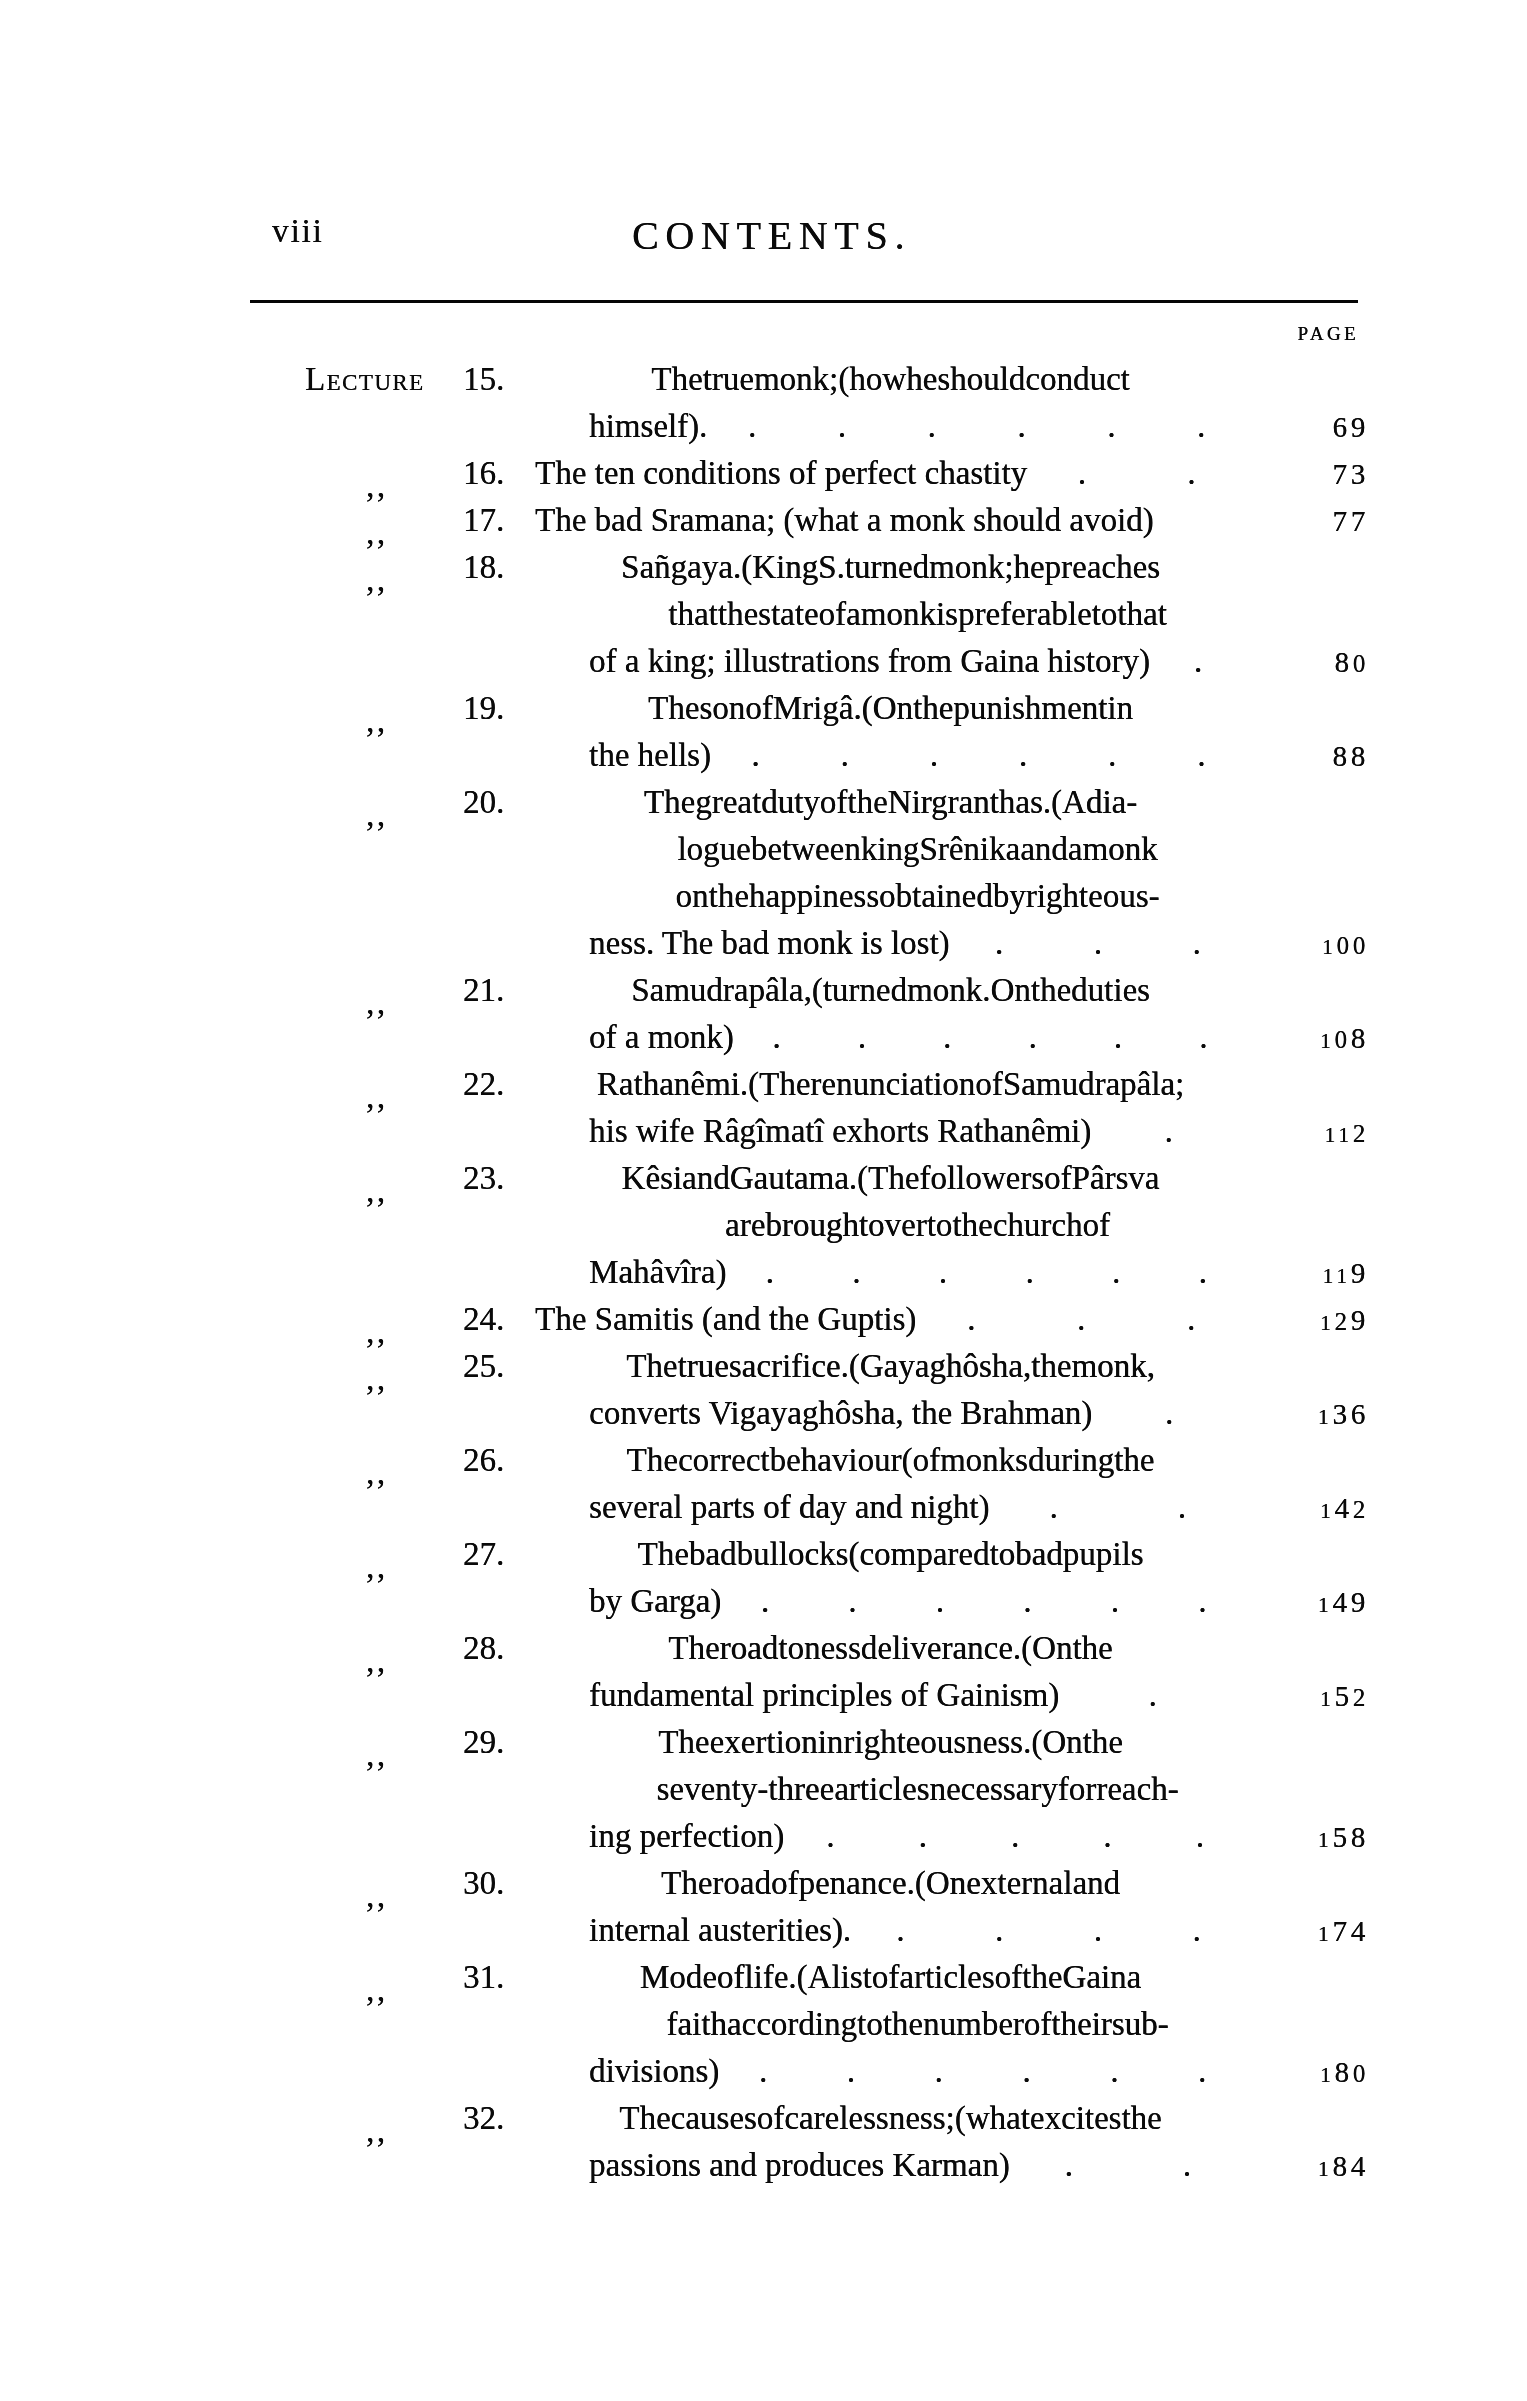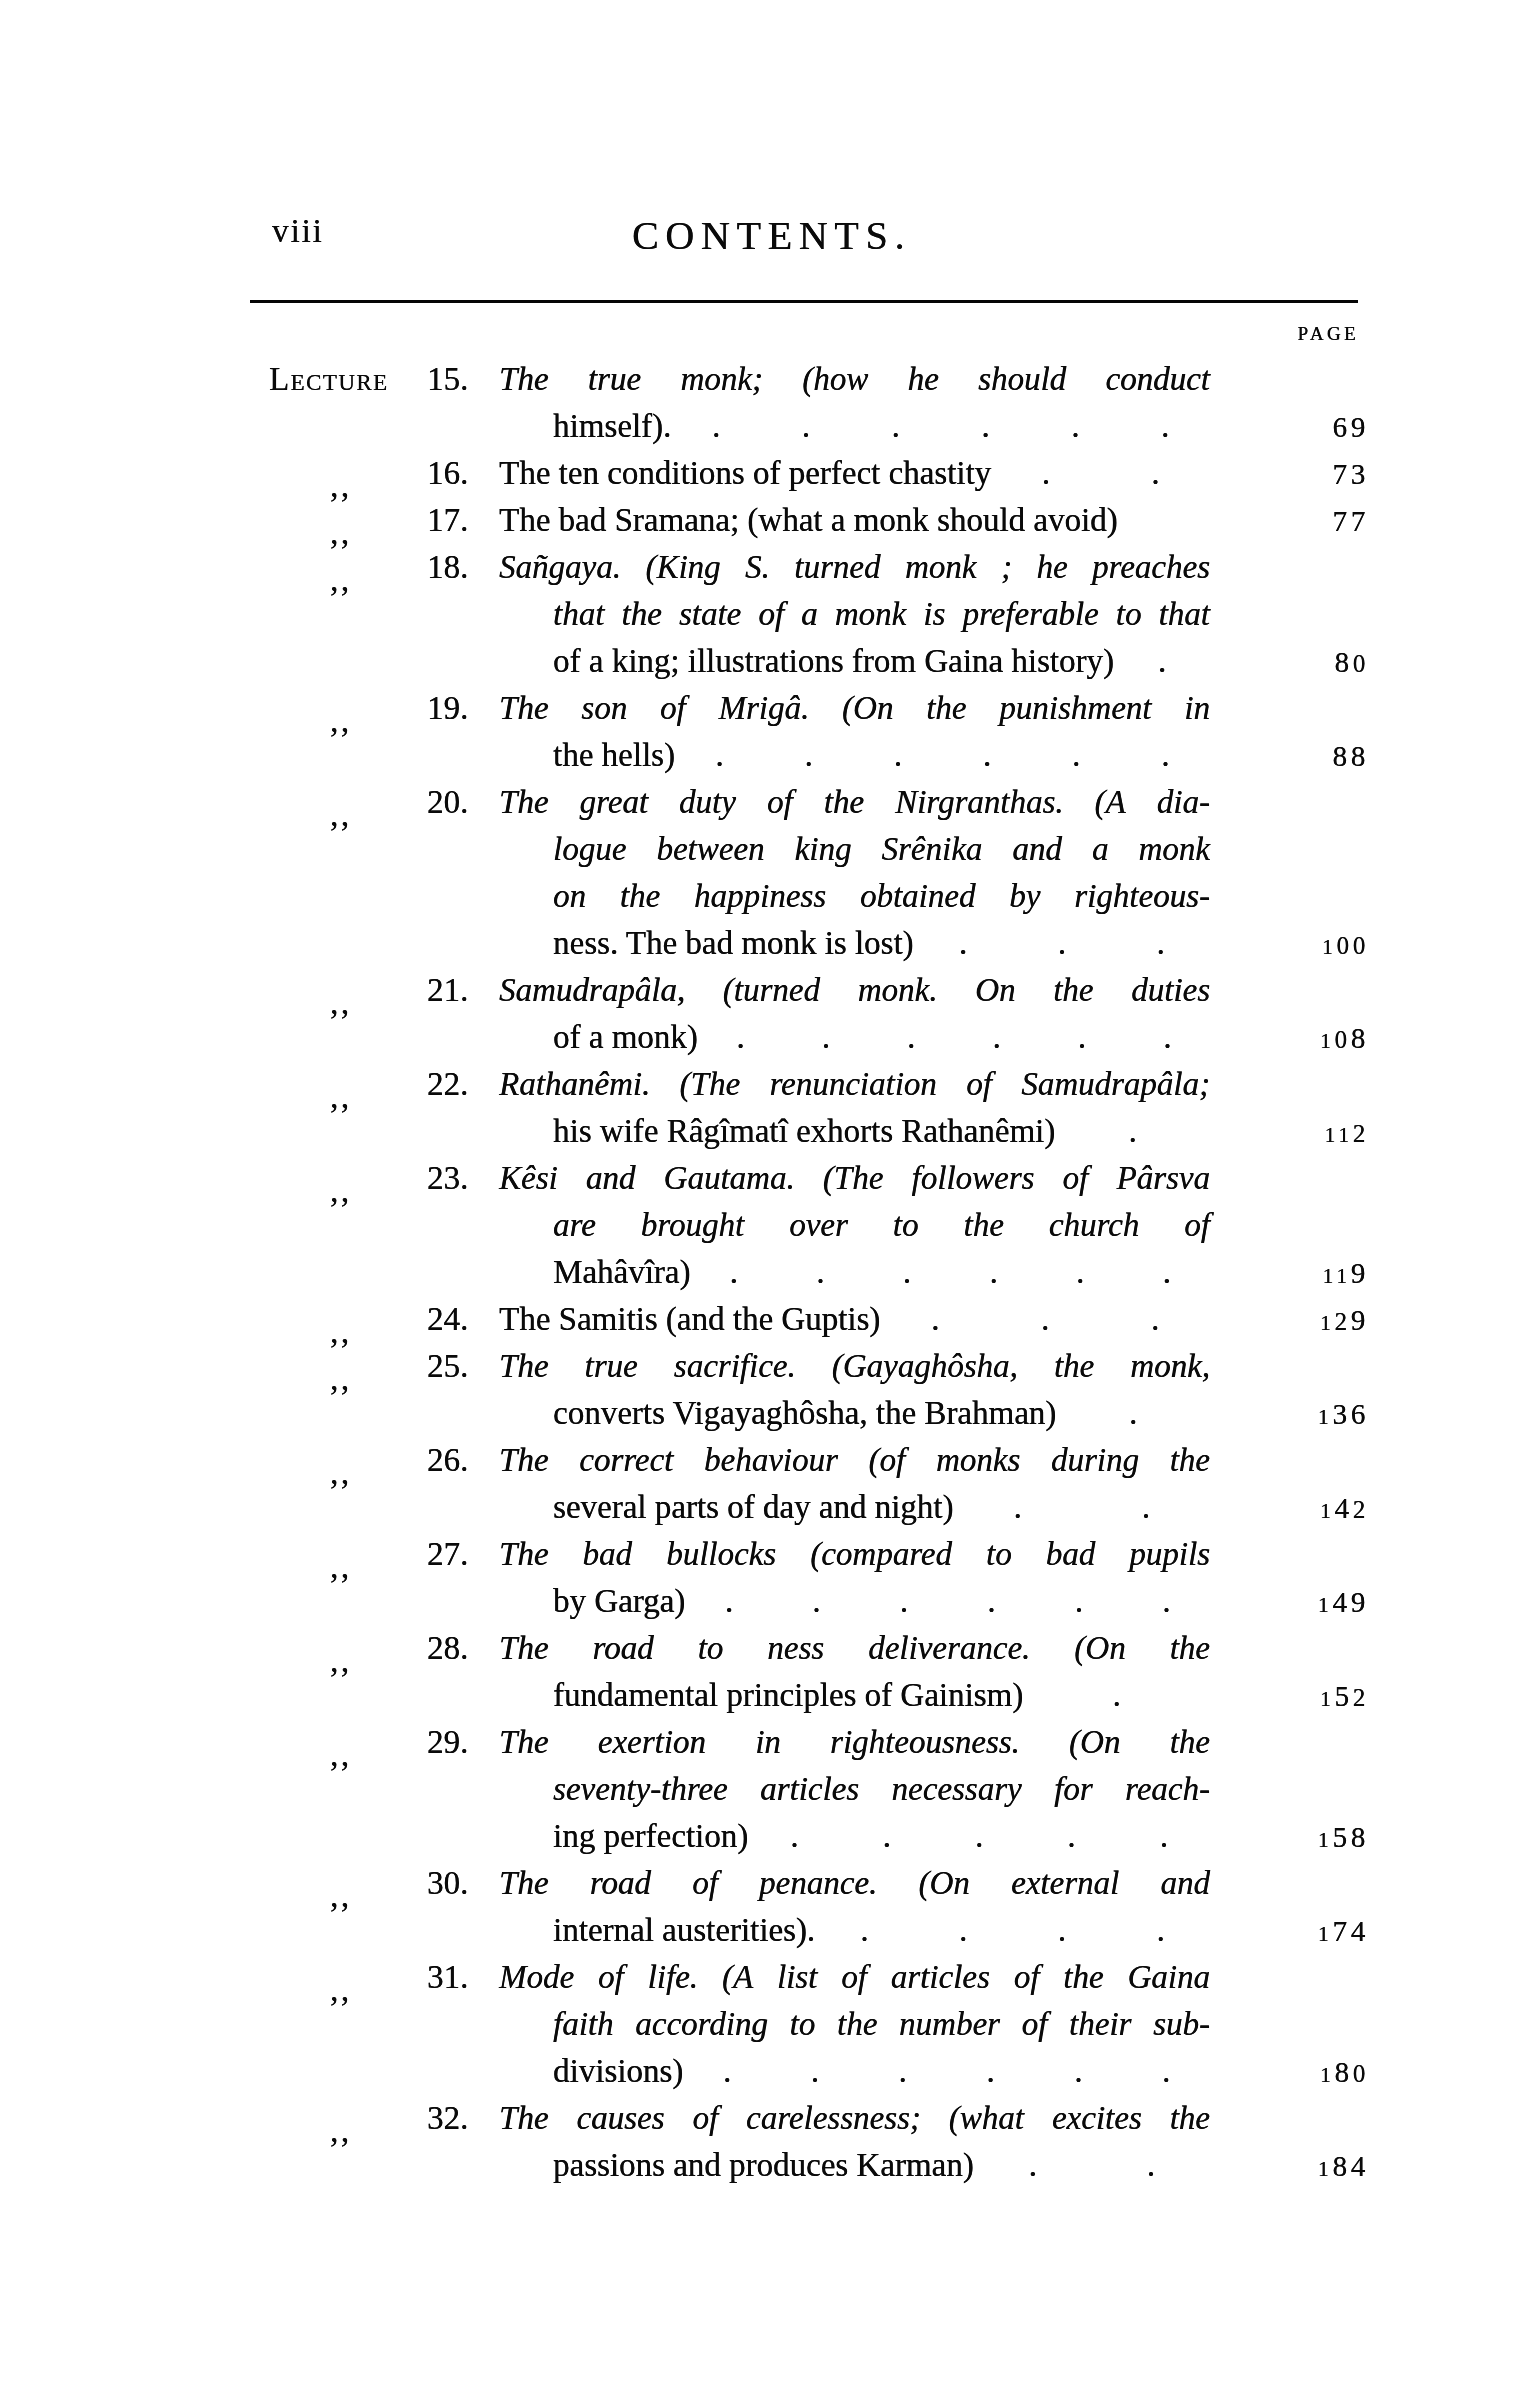--- a/index.html
+++ b/index.html
@@ -8,30 +8,30 @@
     font-family:"Liberation Serif","DejaVu Serif",serif;color:#0a0a0a;
     overflow:hidden;
   }
   .ink{text-shadow:0.3px 0 0 currentColor;}
   #folio{position:absolute;top:215px;left:272px;font-size:33px;line-height:1;letter-spacing:1.9px;}
   #book-title{position:absolute;top:214px;left:8px;width:100%;text-align:center;font-size:40px;line-height:1.1;letter-spacing:6.7px;}
   #head-rule{position:absolute;top:300px;left:250px;width:1108px;height:2.9px;background:#050505;}
   #page-col-label{position:absolute;top:323px;right:168px;font-size:19px;letter-spacing:3.4px;}
   #toc{position:absolute;top:356px;left:269px;width:1100px;}
   .entry{display:flex;align-items:flex-start;}
-  .col-label{width:158px;flex:none;font-size:33px;line-height:47px;}
+  .col-label{width:158px;flex:none;font-size:33px;line-height:47px;margin-left:36px;}
   .col-label.lec{font-variant:small-caps;letter-spacing:1.4px;}
   .col-label.ditto{box-sizing:border-box;padding-left:61px;position:relative;top:12.5px;letter-spacing:2.4px;}
   .col-num{width:72px;flex:none;font-size:33px;line-height:47px;}
   .col-lines{flex:1;min-width:0;}
   .line{display:flex;align-items:baseline;height:47px;line-height:47px;font-size:33px;}
   .tcol{width:711px;flex:none;box-sizing:border-box;display:flex;align-items:baseline;}
   .tcol.ind{padding-left:54px;}
   .tp{white-space:nowrap;}
-  .tp.jflex{flex:1;display:flex;justify-content:space-between;white-space:normal;font-style:italic;}
+  .tp.jflex{flex:1;display:flex;justify-content:center;white-space:normal;}
   .tp.jflex span{white-space:nowrap;}
   .leader{flex:1;display:flex;justify-content:space-around;align-items:baseline;}
   .leader .dot{font-size:33px;}
   .pcol{flex:1;text-align:right;font-size:29px;letter-spacing:3.8px;}
   .pcol .os1{font-size:0.74em;}
   .pcol .osd{font-size:0.86em;}
 </style>
 </head>
 <body>
 

